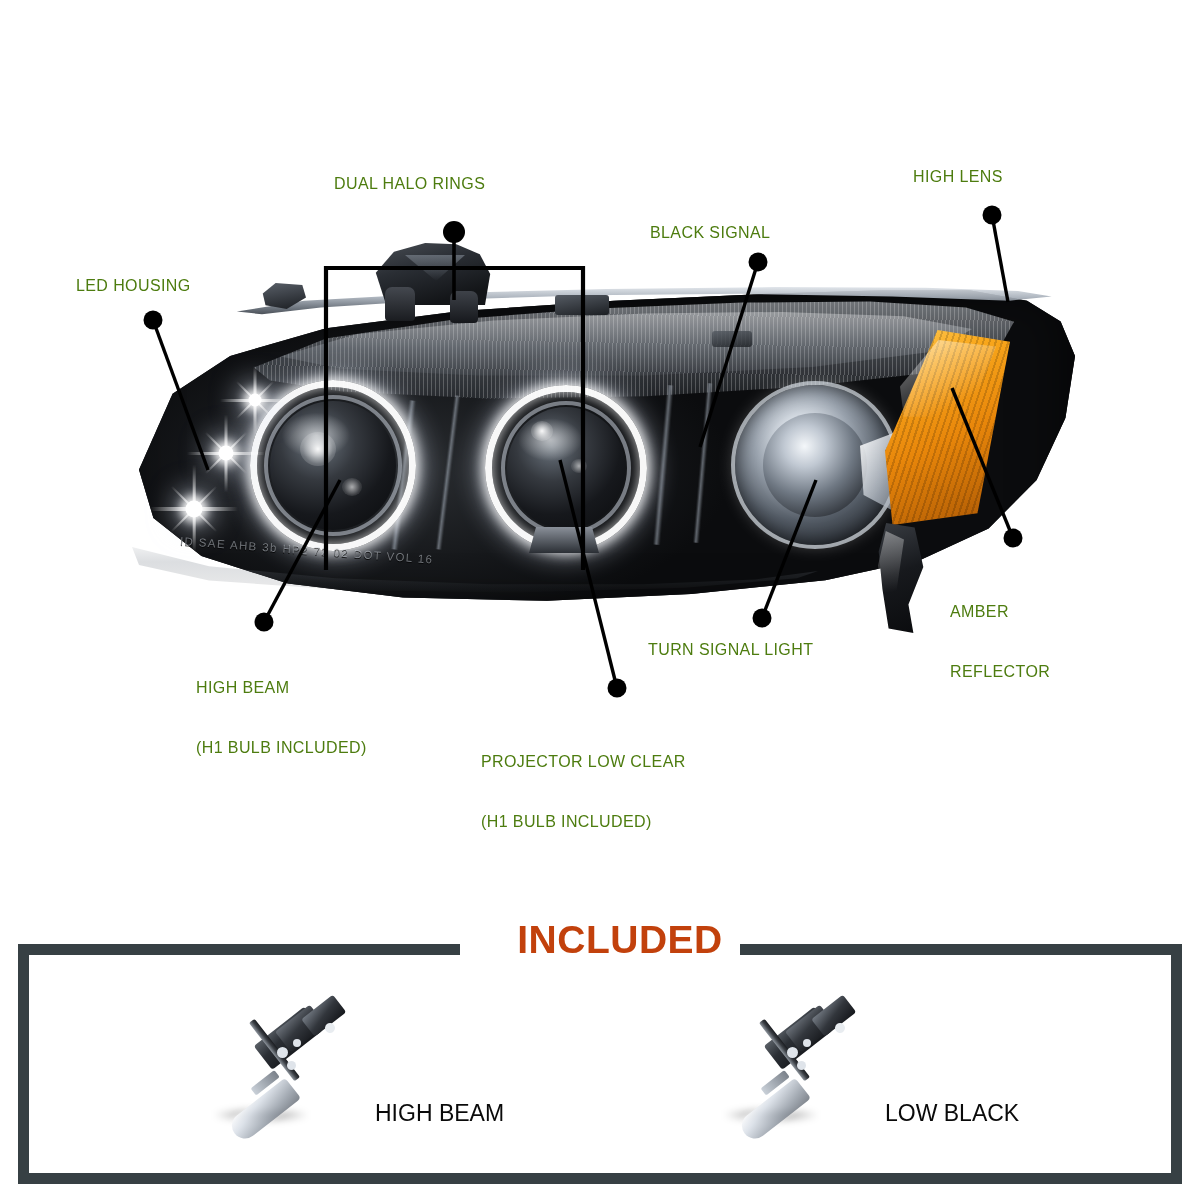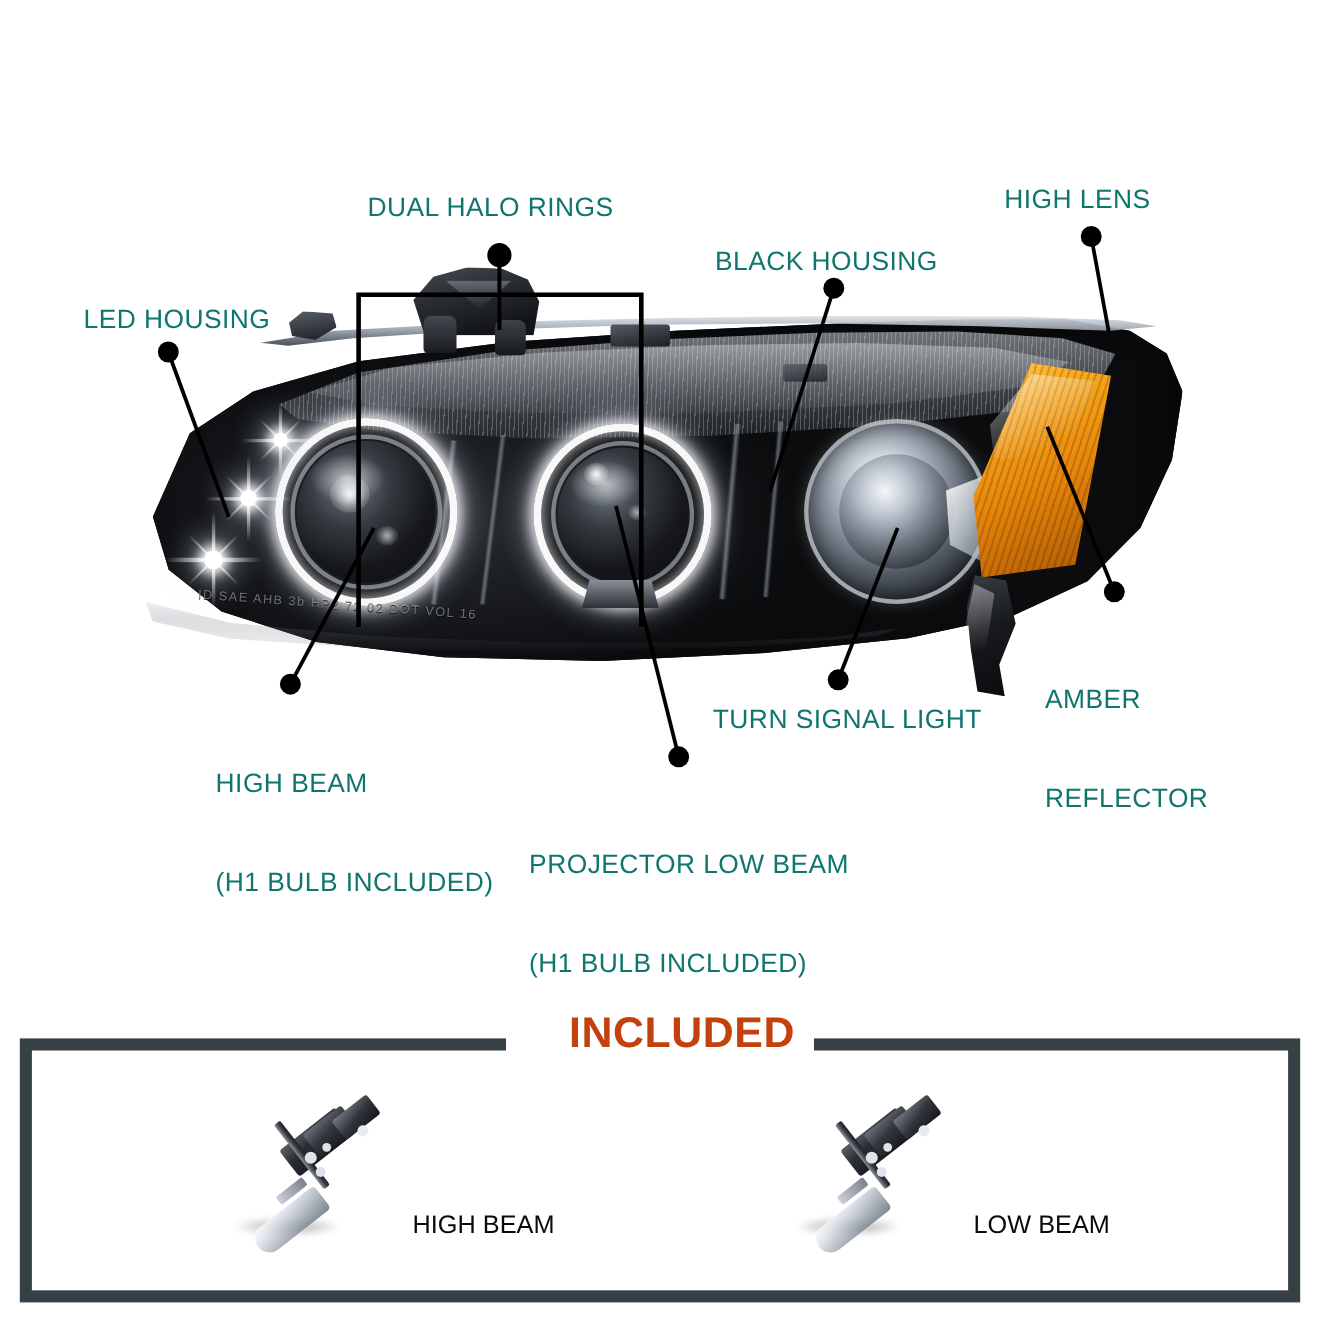--- a/index.html
+++ b/index.html
@@ -8,23 +8,23 @@
     width:1200px; height:1200px;
     background:#ffffff;
     font-family:"Liberation Sans", sans-serif;
     overflow:hidden;
   }
   #page{ position:relative; width:1200px; height:1200px; background:#fff; }
 
   
   .label{
     position:absolute;
-    color:#0f766e;
+    color:#4d7c0f;
     font-family:"Liberation Sans", sans-serif;
-    font-size:24px;
+    font-size:16px;
     font-weight:400;
     letter-spacing:.4px;
     line-height:1.28;
     white-space:pre;
   }
   .label.l2{ line-height:1.25; }
 
   
   #leaders{ position:absolute; left:0; top:0; width:1200px; height:1200px; pointer-events:none; }
 
@@ -410,31 +410,31 @@
     <circle cx="762" cy="618" r="9.5" fill="#000"></circle>
 
     <line x1="1013" y1="538" x2="952" y2="388" stroke="#000" stroke-width="3.4"></line>
     <circle cx="1013" cy="538" r="9.5" fill="#000"></circle>
   </svg>
 
   <div class="label" style="left:76px;  top:276px;">LED HOUSING</div>
 
   <div class="label" style="left:334px; top:174px;">DUAL HALO RINGS</div>
 
-  <div class="label" style="left:650px; top:223px;">BLACK HOUSING</div>
+  <div class="label" style="left:650px; top:223px;">BLACK SIGNAL</div>
 
   <div class="label" style="left:913px; top:167px;">HIGH LENS</div>
 
   <div class="label l2" style="left:196px; top:638px;">
     <div>HIGH BEAM</div>
     <div>(H1 BULB INCLUDED)</div>
   </div>
 
   <div class="label l2" style="left:481px; top:712px;">
-    <div>PROJECTOR LOW BEAM</div>
+    <div>PROJECTOR LOW CLEAR</div>
     <div>(H1 BULB INCLUDED)</div>
   </div>
 
   <div class="label" style="left:648px; top:640px;">TURN SIGNAL LIGHT</div>
 
   <div class="label l2" style="left:950px; top:562px;">
     <div>AMBER</div>
     <div>REFLECTOR</div>
   </div>
 
@@ -465,21 +465,21 @@
       <div class="base"></div>
       <div class="base2"></div>
       <div class="flange"></div>
       <div class="tab"></div>
       <div class="tab-hole"></div>
       <div class="dot1"></div>
         <div class="dot2"></div>
         <div class="dot3"></div>
     </div>
     <div class="bulb-caption" style="left:856px;top:75px;">
-      <div>LOW BEAM</div>
+      <div>LOW BLACK</div>
       <div>(H1 12V/55W)</div>
     </div>
   </div>
 
   <div id="inc-title-bg"></div>
   <div id="inc-title">INCLUDED</div>
 
 </div>
 
 </body></html>

